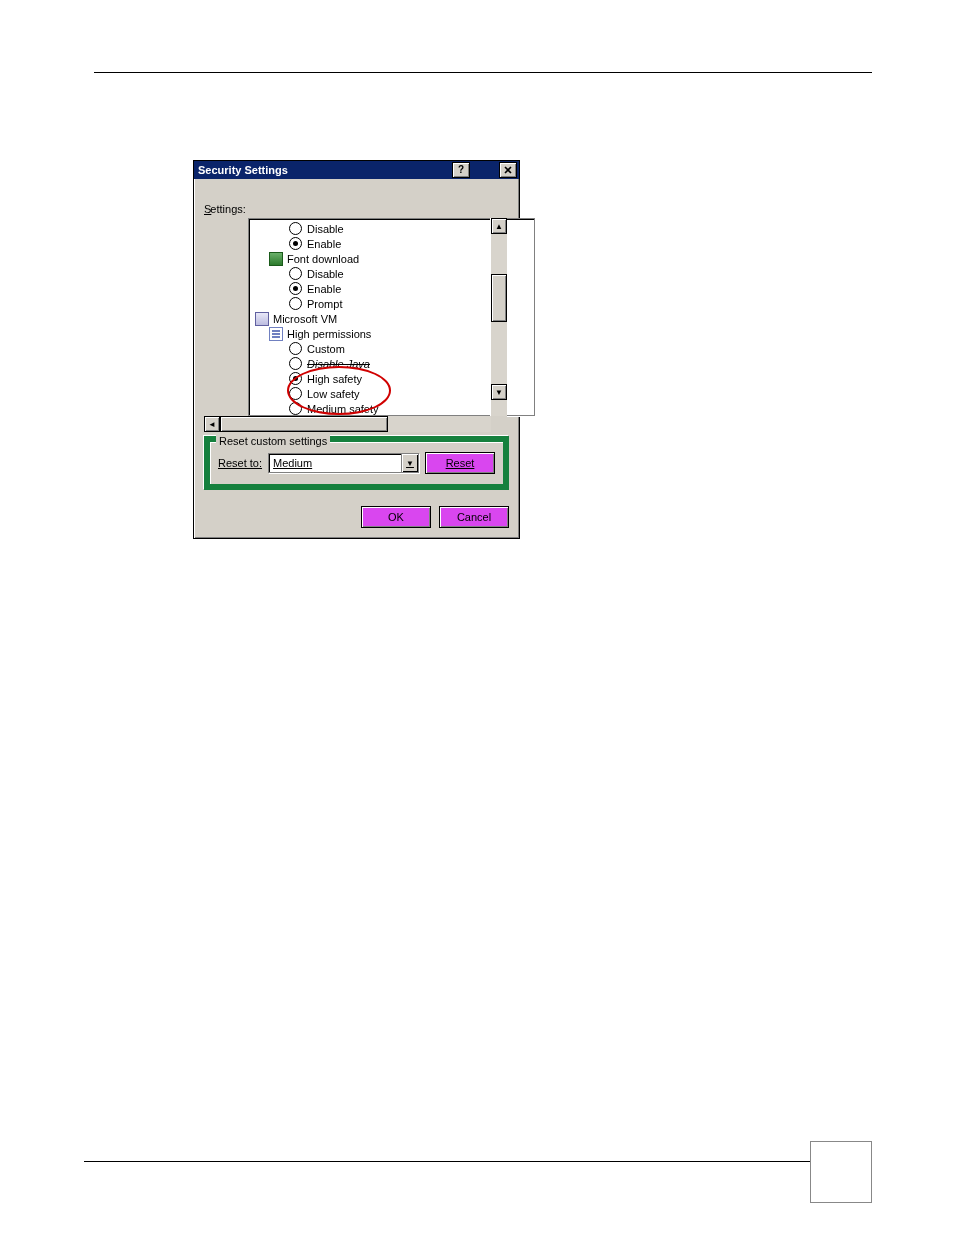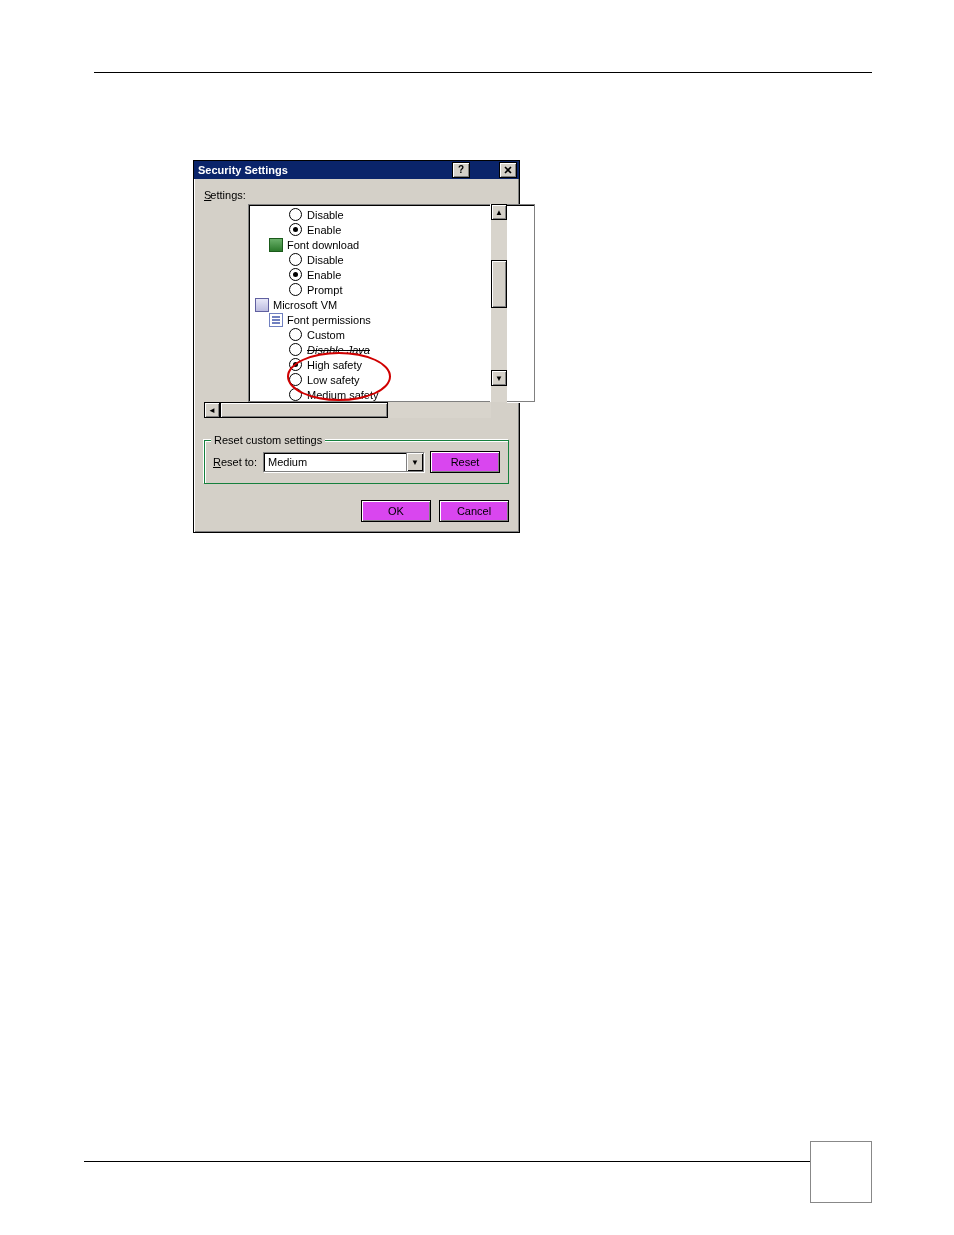--- a/index.html
+++ b/index.html
@@ -61,21 +61,21 @@
     margin-left: 1px;
     display: inline-flex;
     align-items: center;
     justify-content: center;
     color: #000;
     font-weight: bold;
     font-size: 10px;
     font-family: Arial, sans-serif;
   }
 
-  .dlg-body { padding: 6px 10px 10px 10px; }
+  .dlg-body { padding: 20px 10px 10px 10px; }
   .lbl { margin: 4px 0 3px 0;}
 
   
   .treewrap {
     position: relative;
     width: 303px;
     height: 214px;
   }
   .tree {
     position: absolute;
@@ -178,25 +178,26 @@
     left:16px; width:168px;
     background:#d4d0c8;
     border:1px solid #000;
     box-shadow: inset 1px 1px 0 #fff, inset -1px -1px 0 #808080;
     box-sizing:border-box;
   }
   .sizegrip{position:absolute;right:0;bottom:0;width:16px;height:16px;background:#d4d0c8;}
 
   
   .group{
-    margin-top:22px;
-    border:1px solid #15803d;
+    margin-top:4px;
+    border:6px solid #15803d;
     box-shadow: 1px 1px 0 #fff inset, -1px -1px 0 #fff;
     padding:10px 8px 10px 8px;
     position:relative;
+    text-decoration:underline;
   }
   .group .legend{
     position:absolute; top:-7px; left:6px;
     background:#d4d0c8;
     padding:0 3px;
   }
   .resetrow{display:flex;align-items:center;gap:6px;}
   .resetrow label{white-space:nowrap;}
 
   .combo{
@@ -288,21 +289,21 @@
           <span class="radio"></span>
           <span>Prompt</span>
         </div>
 
         <div class="tree-row ind0">
           <span class="folder-ico ico-vm"></span>
           <span>Microsoft VM</span>
         </div>
         <div class="tree-row ind1">
           <span class="folder-ico ico-doc"></span>
-          <span>Font permissions</span>
+          <span>High permissions</span>
         </div>
         <div class="tree-row ind2">
           <span class="radio"></span>
           <span>Custom</span>
         </div>
         <div class="tree-row ind2">
           <span class="radio"></span>
           <span class="strike">Disable Java</span>
         </div>
         <div class="tree-row ind2">

